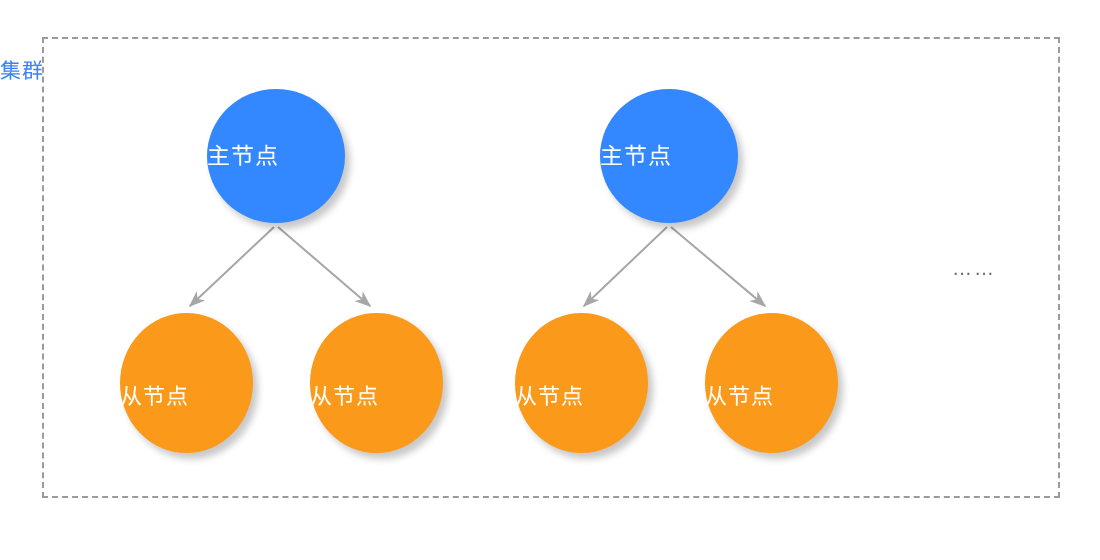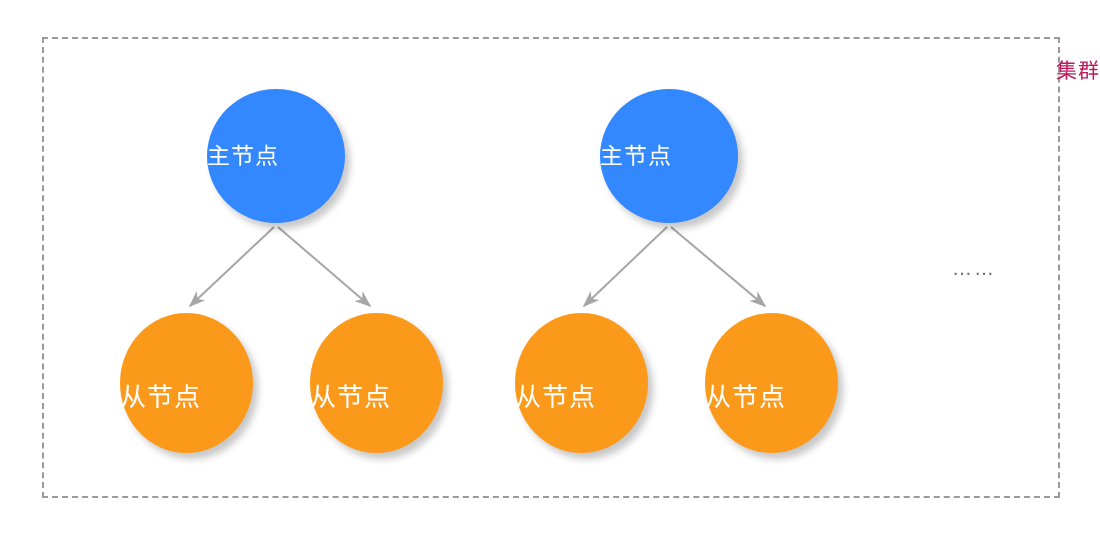--- a/index.html
+++ b/index.html
@@ -33,24 +33,24 @@
     box-sizing: border-box;
     background: transparent;
   }
 
   
   .cluster-title {
     position: absolute;
     left: 0;
     top: 57px;
     width: 1100px;
-    text-align: right;
+    text-align: left;
     font-size: 21px;
     line-height: 28px;
-    color: #be185d;
+    color: #3b82f6;
     letter-spacing: 1px;
     white-space: nowrap;
   }
 
   
   .connector-layer {
     position: absolute;
     left: 0;
     top: 0;
     width: 1100px;
@@ -80,21 +80,21 @@
   }
   .node-label {
     color: #ffffff;
     font-size: 23px;
     line-height: 1;
     letter-spacing: 1px;
     white-space: nowrap;
     user-select: none;
   }
   .node-slave .node-label {
-    font-size: 26px;
+    font-size: 22px;
     margin-top: 28px;
   }
 
   
   #master-1 { left: 207px; top: 89px; }
   #master-2 { left: 600px; top: 89px; }
   #slave-1  { left: 120px; top: 313px; }
   #slave-2  { left: 310px; top: 313px; }
   #slave-3  { left: 515px; top: 313px; }
   #slave-4  { left: 705px; top: 313px; }

